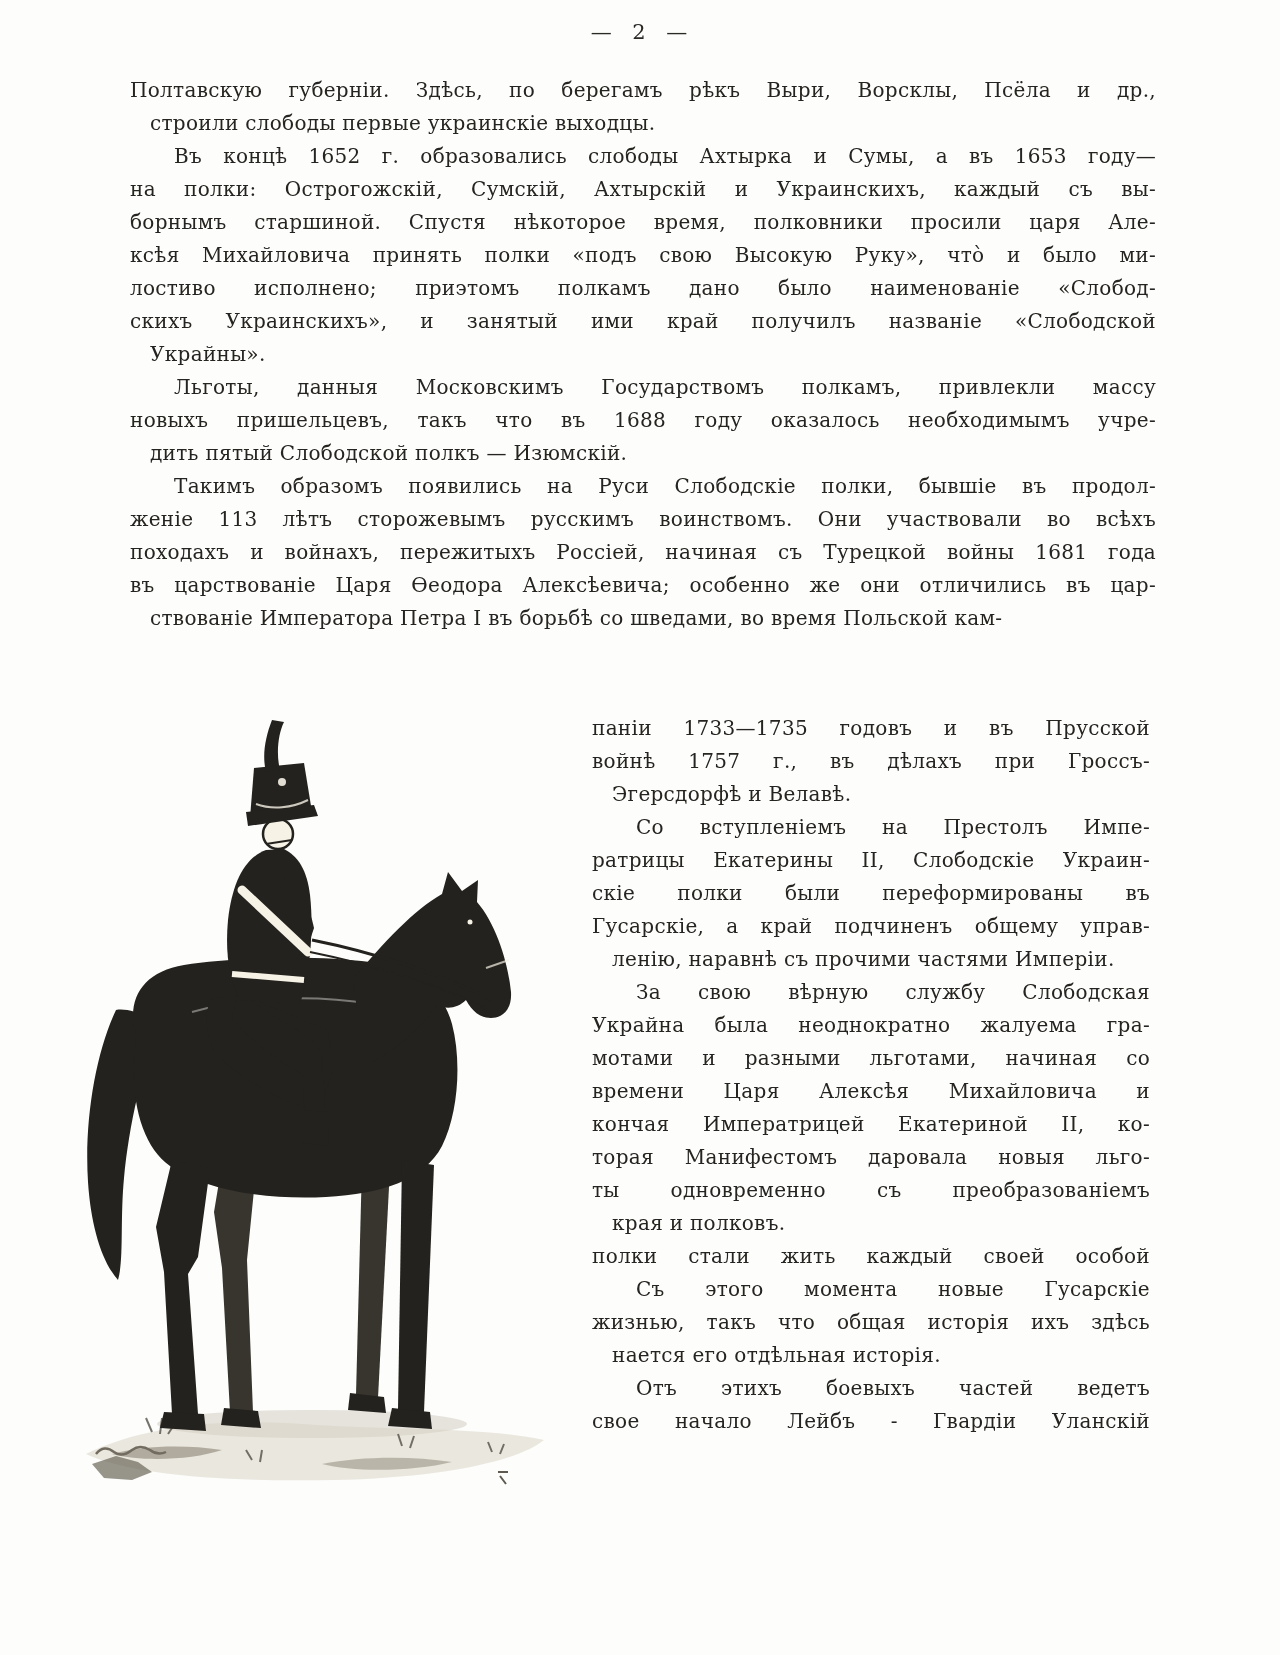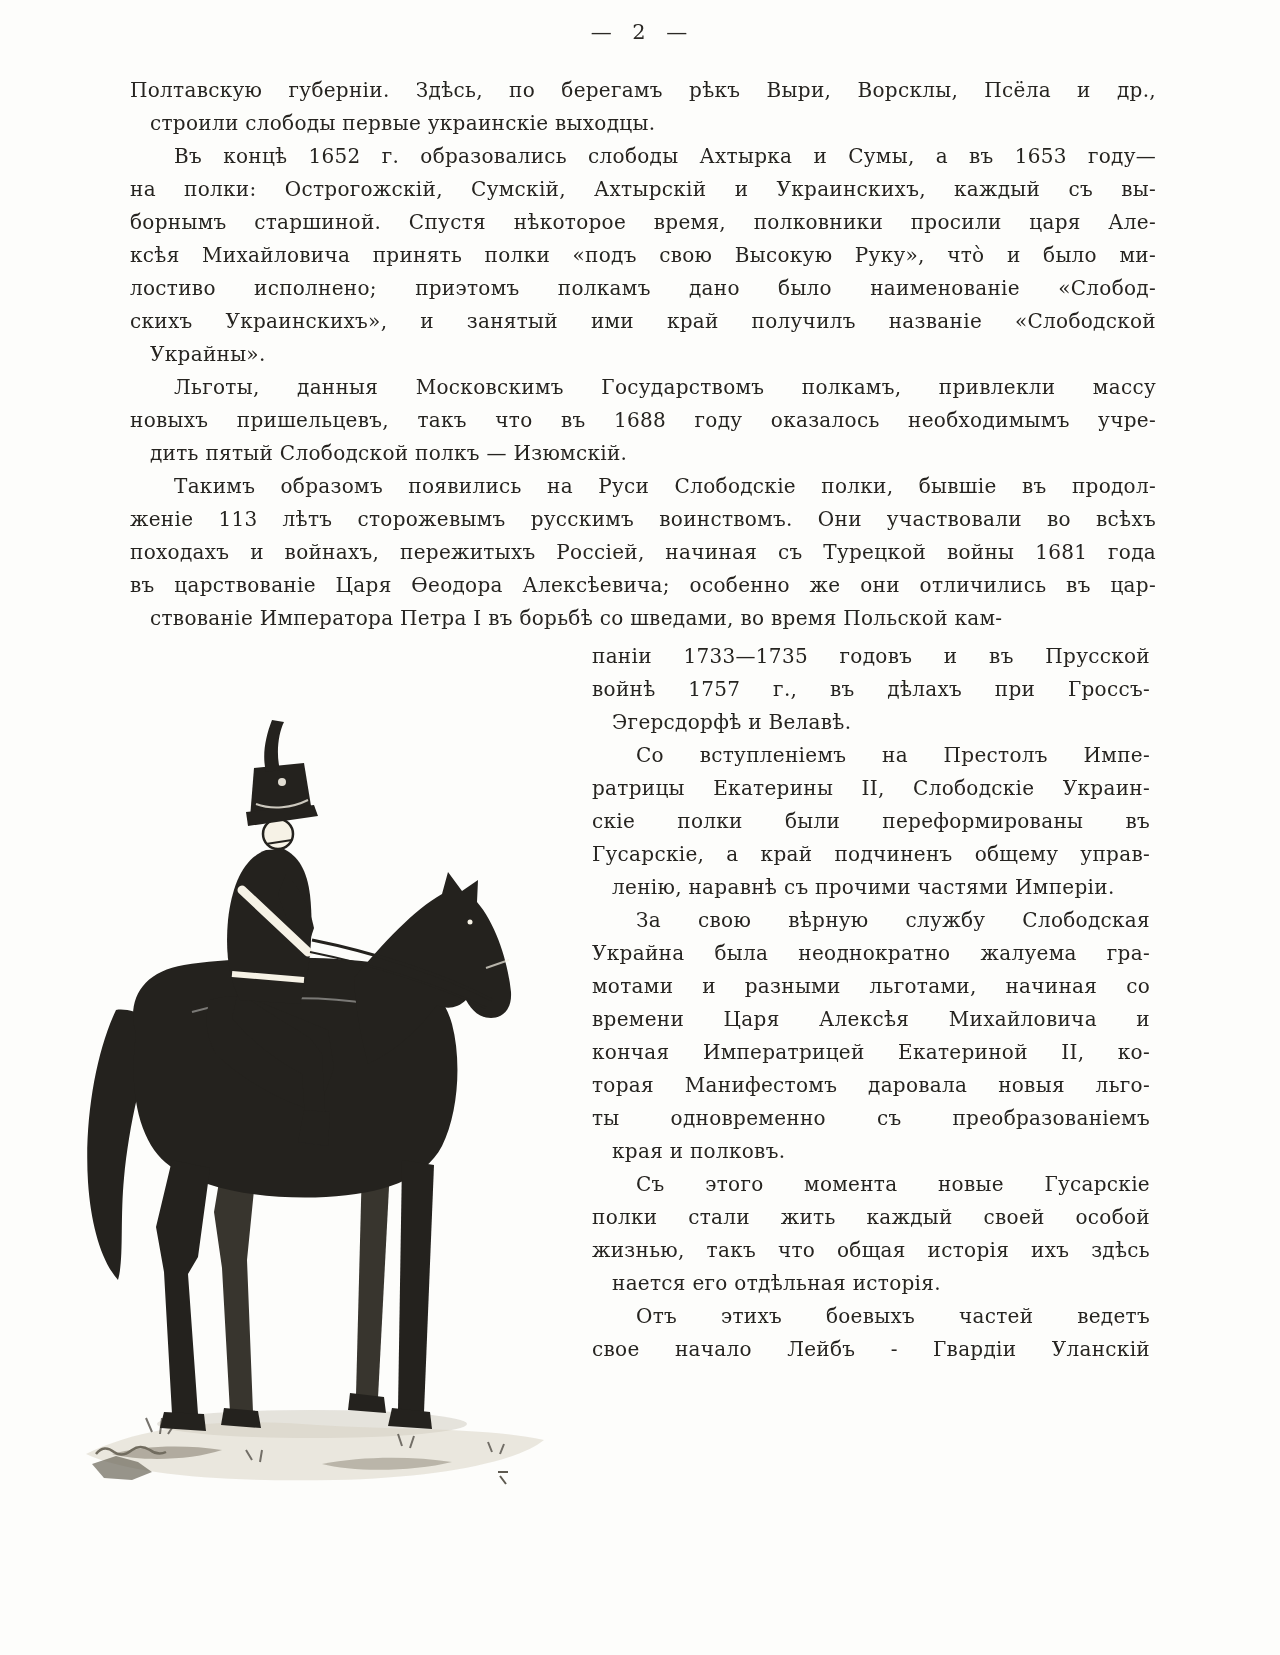--- a/index.html
+++ b/index.html
@@ -23,21 +23,21 @@
     word-spacing: 10px;
     color: #2b2925;
   }
   .col-full {
     position: absolute;
     left: 130px; top: 74px;
     width: 1026px;
   }
   .col-narrow {
     position: absolute;
-    left: 592px; top: 640px;
+    left: 592px; top: 712px;
     width: 558px;
   }
   .para { margin: 0; padding: 0; }
   .line {
     font-size: 20px;
     line-height: 33px;
     height: 33px;
     overflow: hidden;
     letter-spacing: 0.3px;
     text-align: justify;
@@ -169,22 +169,22 @@
         <div class="line indent">За свою вѣрную службу Слободская</div>
         <div class="line">Украйна была неоднократно жалуема гра-</div>
         <div class="line">мотами и разными льготами, начиная со</div>
         <div class="line">времени Царя Алексѣя Михайловича и</div>
         <div class="line">кончая Императрицей Екатериной II, ко-</div>
         <div class="line">торая Манифестомъ даровала новыя льго-</div>
         <div class="line">ты одновременно съ преобразованіемъ</div>
         <div class="line last">края и полковъ.</div>
       </div>
       <div class="para">
+        <div class="line">полки стали жить каждый своей особой</div>
         <div class="line indent">Съ этого момента новые Гусарскіе</div>
-        <div class="line">полки стали жить каждый своей особой</div>
         <div class="line">жизнью, такъ что общая исторія ихъ здѣсь</div>
         <div class="line last">нается его отдѣльная исторія.</div>
       </div>
       <div class="para">
         <div class="line indent">Отъ этихъ боевыхъ частей ведетъ</div>
         <div class="line">свое начало Лейбъ - Гвардіи Уланскій</div>
       </div>
     </div>
 
 </div>

